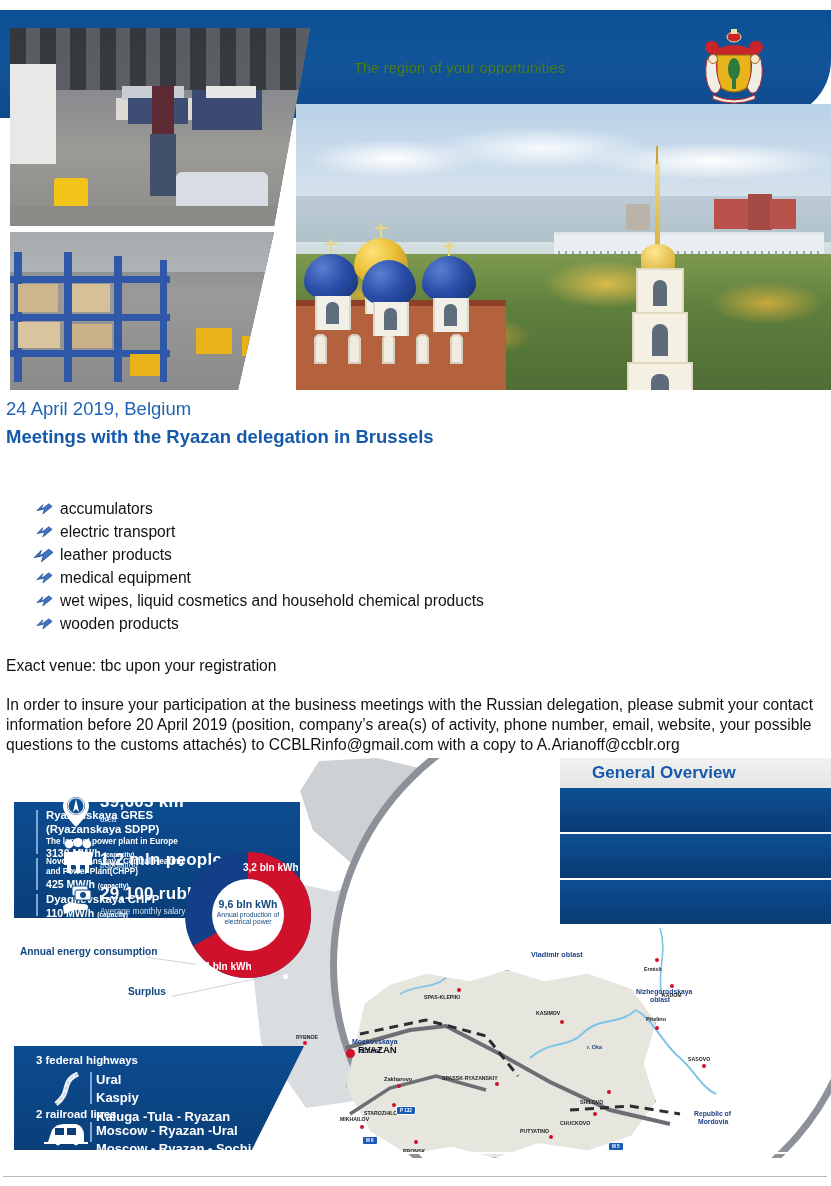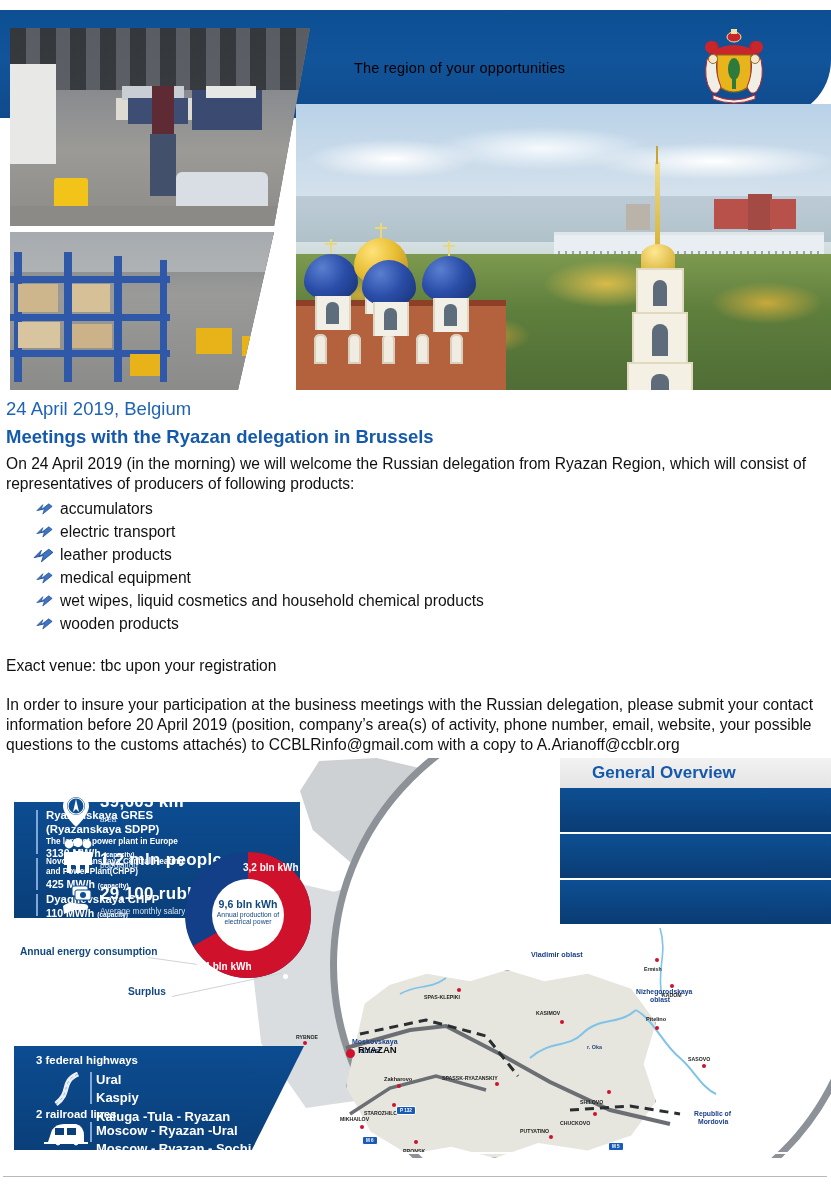--- a/index.html
+++ b/index.html
@@ -15,21 +15,21 @@
     background:linear-gradient(180deg,#0d4f93 0%,#12549a 45%,#0f4a8c 100%);
     border-bottom-right-radius:58px;
   }
   .hero-title{
     position:absolute;left:352px;top:24px;width:330px;
     color:#ffffff;font-size:30px;font-weight:bold;letter-spacing:1.2px;
     line-height:1.05;
   }
   .hero-sub{
     position:absolute;left:354px;top:60px;width:340px;
-    color:#000000;font-size:14.5px;letter-spacing:.2px;
+    color:#4d7c0f;font-size:14.5px;letter-spacing:.2px;
   }
   .coat{
     position:absolute;left:697px;top:25px;width:74px;height:82px;
   }
   
   .photo-kremlin{
     position:absolute;left:296px;top:104px;width:535px;height:286px;overflow:hidden;
   }
   .sky{position:absolute;inset:0;background:linear-gradient(180deg,#b9d2e8 0%,#cfdeeb 26%,#dce7ef 42%,#c9d6cf 58%,#96a97e 100%);}
   .cloudband{position:absolute;left:0;top:10px;width:100%;height:86px;
@@ -247,21 +247,20 @@
     <path d="M64 34 Q68 54 60 66 Q54 72 50 62 Q56 48 54 34 Z" fill="#f0efe6" stroke="#b5232b" stroke-width="1"></path>
     <circle cx="16" cy="34" r="4.5" fill="#f4e7cc" stroke="#9a6d2a"></circle>
     <circle cx="58" cy="34" r="4.5" fill="#f4e7cc" stroke="#9a6d2a"></circle>
     <path d="M16 70 Q37 80 58 70 L58 74 Q37 82 16 74 Z" fill="#f0efe6" stroke="#c9262c"></path>
   </svg>
 </div>
 
 <div class="body-wrap">
   <div class="date-line">24 April 2019, Belgium</div>
   <div class="headline">Meetings with the Ryazan delegation in Brussels</div>
-  <div class="para1">On 24 April 2019 (in the morning) we will welcome the Russian delegation from Ryazan Region, which will consist of representatives of producers of following products:</div>
 
   <ul class="bullets">
     <li>
       <svg class="arrow-bullet" viewBox="0 0 20 15">
         <path d="M1 10 L8 3 L6 9 L15 2 L19 5 L8 14 L10 8 Z" fill="#3f74c0" stroke="#1a4a93" stroke-width=".8"></path>
       </svg>
       <span>accumulators</span>
     </li>
     <li>
       <svg class="arrow-bullet" viewBox="0 0 20 15">

